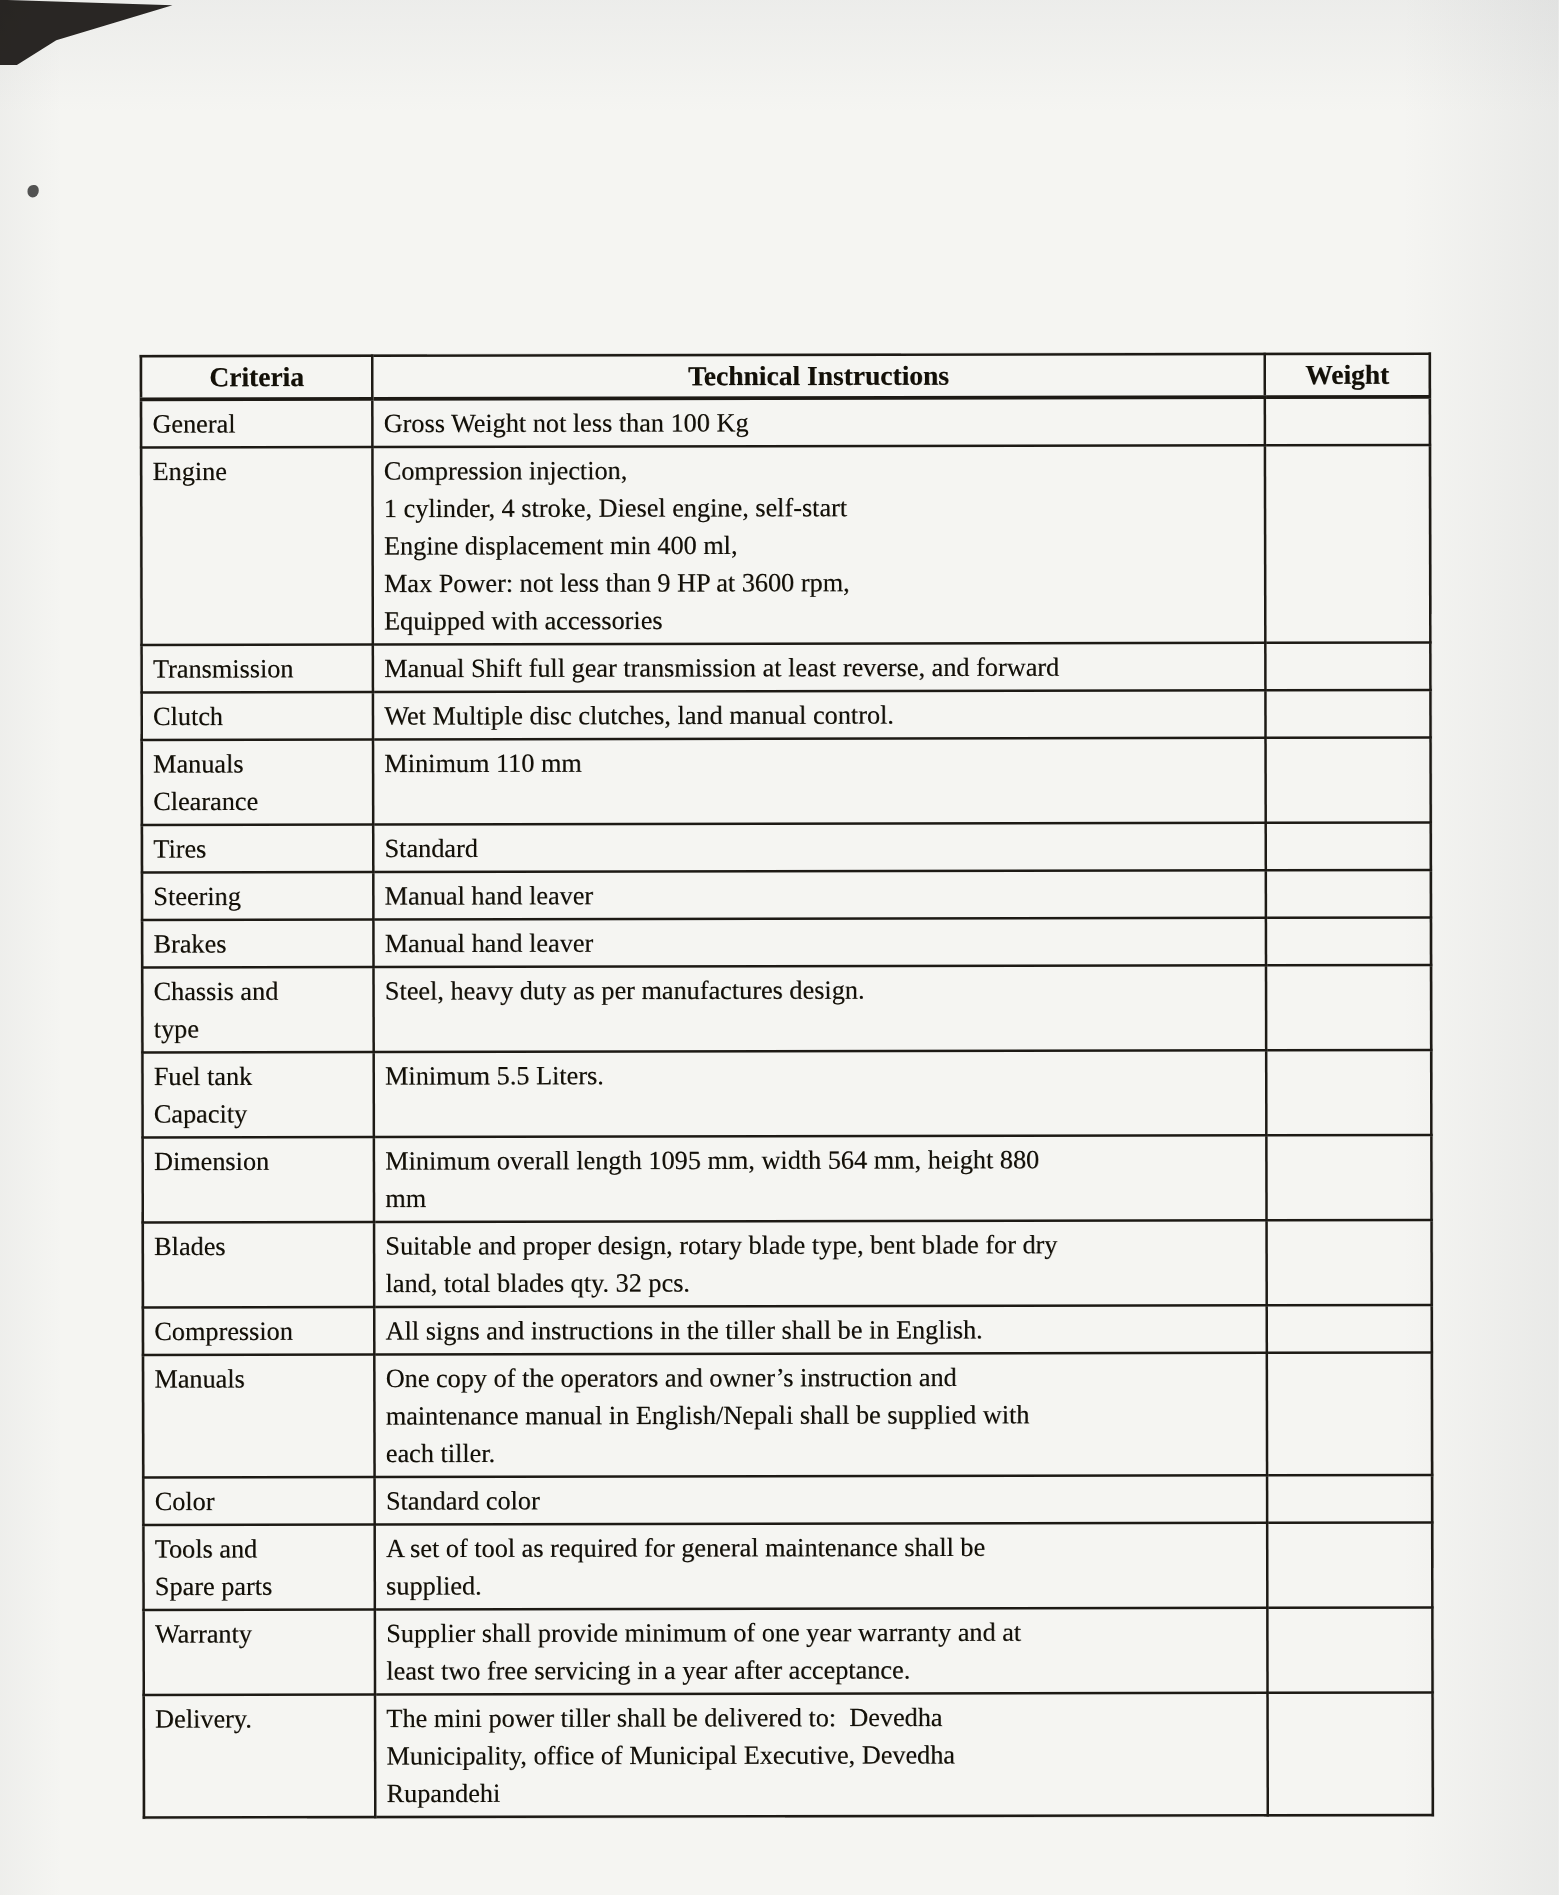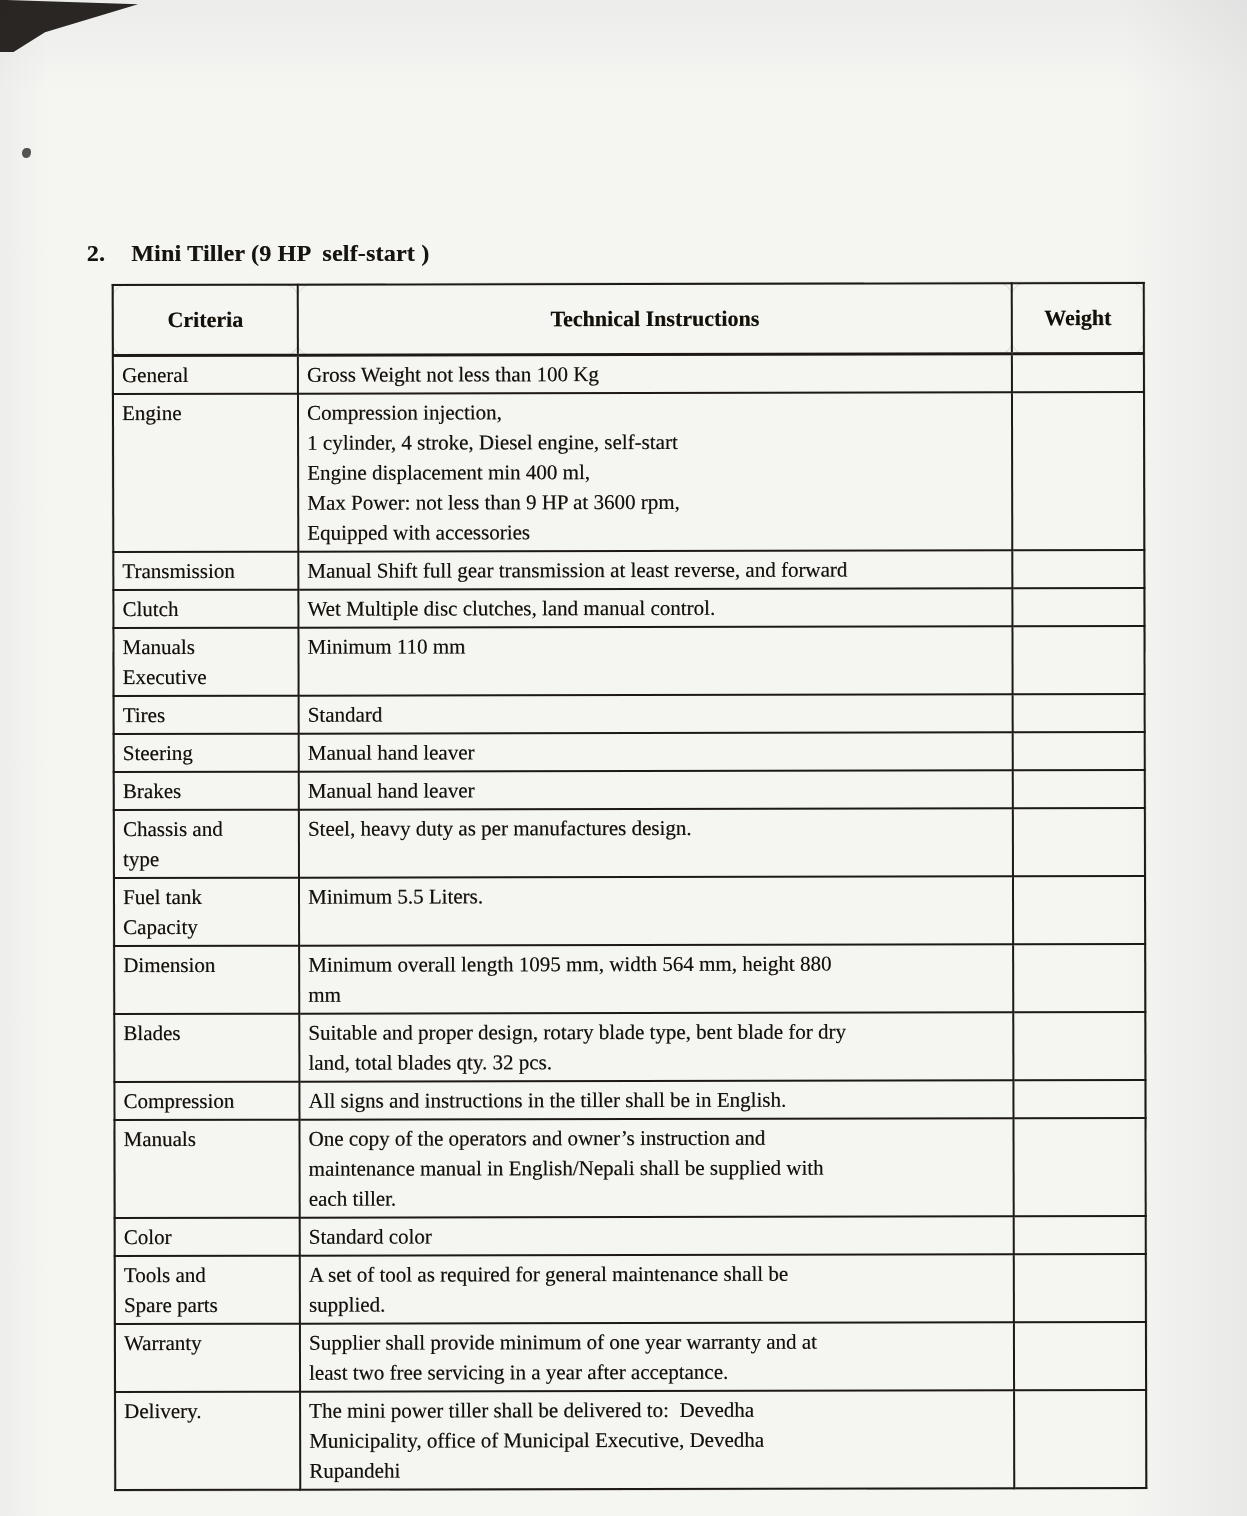--- a/index.html
+++ b/index.html
@@ -51,44 +51,40 @@
     font-size: 21px;
     line-height: 30px;
     padding: 3px 8px 3px 8px;
     text-shadow: 0.35px 0.15px 0.3px rgba(25,22,16,0.5);
   }
   .spec-table thead th {
     font-weight: bold;
     text-align: center;
     font-size: 22px;
     border-bottom-width: 3px;
-    padding: 19px 4px;
-    border-radius: 14px;
+    padding: 1px 4px;
   }
   .col-criteria { width: 185px; }
   .col-spec     { width: 714px; }
   .col-remarks  { width: 132px; }
   .criteria-cell { padding-left: 9px; }
   .spec-cell     { padding-left: 15px; }
   .remarks-cell  { }
   .line { white-space: pre-wrap; }
   .spec-table, .spec-table th, .spec-table td {
     box-shadow: 0 0 0 0.4px rgba(40,36,30,0.25);
   }
 </style>
 </head>
 <body>
 
 <div class="paper">
   <div class="corner-mark"></div>
   <div class="ink-dot"></div>
 
-  <div class="doc-title">
-    <span class="num">2.</span><span class="ttl">Mini Tiller (9 HP  self-start )</span>
-  </div>
 
   <table class="spec-table">
     <colgroup>
       <col class="col-criteria">
       <col class="col-spec">
       <col class="col-remarks">
     </colgroup>
     <thead>
       <tr>
         <th>Criteria</th>
@@ -133,21 +129,21 @@
             <div class="line">Clutch</div>
           </td>
           <td class="spec-cell">
             <div class="line">Wet Multiple disc clutches, land manual control.</div>
           </td>
           <td class="remarks-cell"></td>
         </tr>
         <tr>
           <td class="criteria-cell">
             <div class="line">Manuals</div>
-            <div class="line">Executive</div>
+            <div class="line">Clearance</div>
           </td>
           <td class="spec-cell">
             <div class="line">Minimum 110 mm</div>
           </td>
           <td class="remarks-cell"></td>
         </tr>
         <tr>
           <td class="criteria-cell">
             <div class="line">Tires</div>
           </td>

